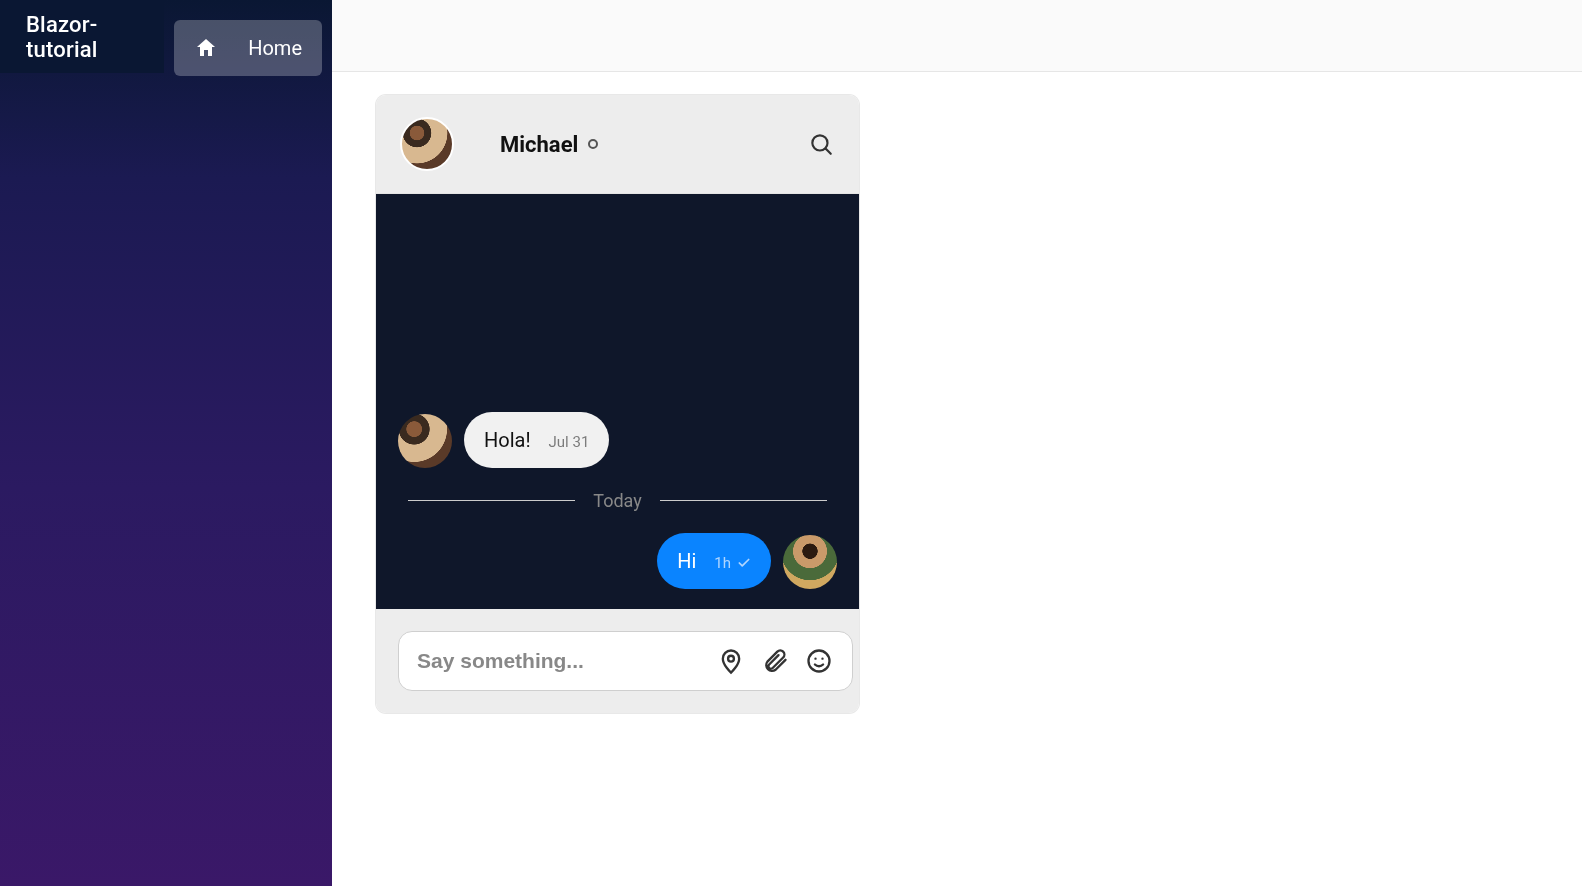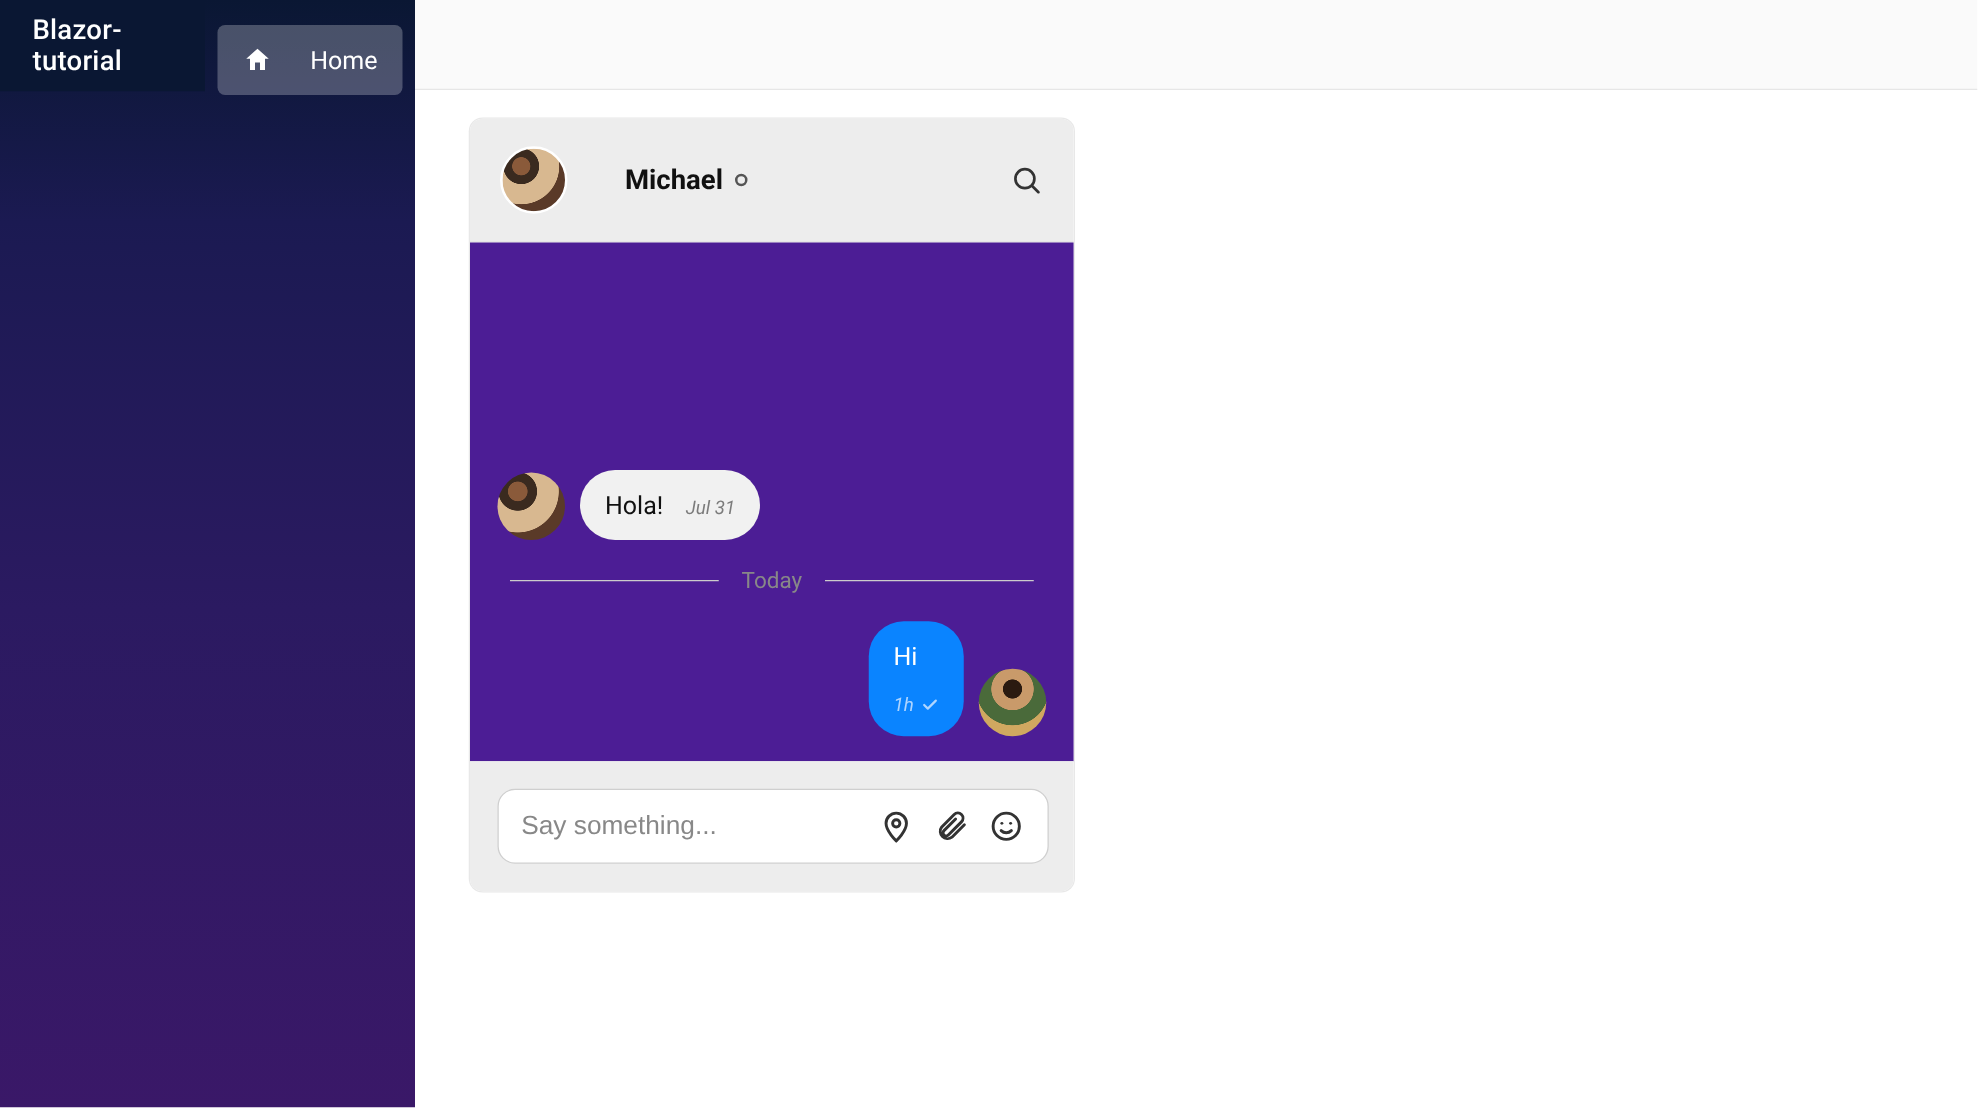--- a/index.html
+++ b/index.html
@@ -80,34 +80,34 @@
   .status-dot { width:10px; height:10px; border:2px solid #555; border-radius:50%; display:inline-block; }
   .chat-header .spacer { flex:1; }
   .icon-btn { width:28px; height:28px; display:flex; align-items:center; justify-content:center; cursor:pointer; color:#333; }
 
   .chat-body {
     height: 415px;
     padding: 20px 22px 20px 22px;
     display:flex;
     flex-direction:column;
     justify-content:flex-end;
-    background:#4c1d95;
+    background:#0f172a;
     gap: 18px;
   }
   .msg-row { display:flex; align-items:flex-end; gap:12px; }
   .msg-row.out { justify-content:flex-end; }
   .bubble {
     display:flex; align-items:baseline; gap:18px;
     padding: 16px 20px;
     border-radius: 28px;
   }
   .bubble.in { background:#f1f1f1; color:#111; }
-  .bubble.out { background:#0a84ff; color:#fff;flex-direction:column; }
+  .bubble.out { background:#0a84ff; color:#fff; }
   .bubble .text { font-size:20px; }
-  .bubble .ts { font-size:15px; opacity:0.75; display:flex; align-items:center; gap:6px;font-style:italic; }
+  .bubble .ts { font-size:15px; opacity:0.75; display:flex; align-items:center; gap:6px; }
   .bubble.in .ts { color:#555; }
   .bubble.out .ts { color:#e6f0ff; }
 
   .divider { display:flex; align-items:center; gap:18px; color:#888; font-size:18px; margin: 4px 10px; }
   .divider .line { flex:1; height:1px; background:#ccc; }
 
   .chat-footer {
     background:#ededed;
     padding: 22px 22px;
     display:flex;
@@ -118,21 +118,21 @@
     flex:1;
     display:flex;
     align-items:center;
     gap:14px;
     background:#fff;
     border:1px solid #cfcfcf;
     border-radius:14px;
     padding: 14px 18px;
   }
   .compose input {
-    flex:1; border:none; outline:none; font-size:21px; color:#222; background:transparent;
+    flex:1; border:none; outline:none; font-size:21px; color:#222; background:transparent;font-weight:bold;
   }
   .compose input::placeholder { color:#888; }
   .compose .tool { width:30px; height:30px; color:#333; display:flex; align-items:center; justify-content:center; cursor:pointer; }
   .mic { width:30px; height:30px; color:#111; display:flex; align-items:center; justify-content:center; cursor:pointer; }
 
   svg { display:block; }
 </style>
 </head>
 <body>
 

